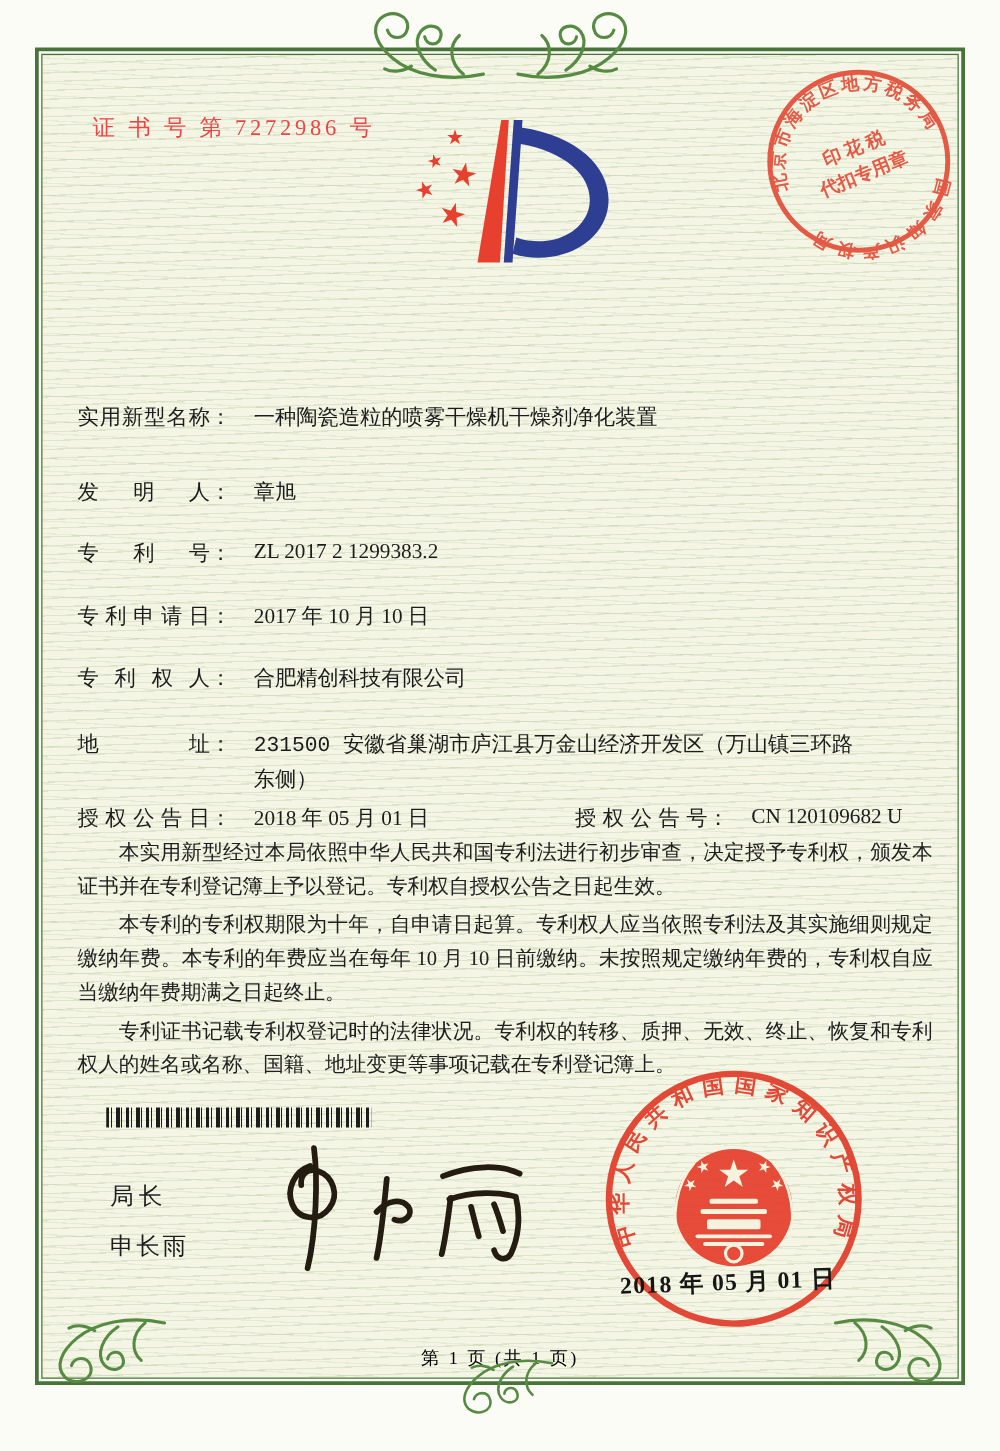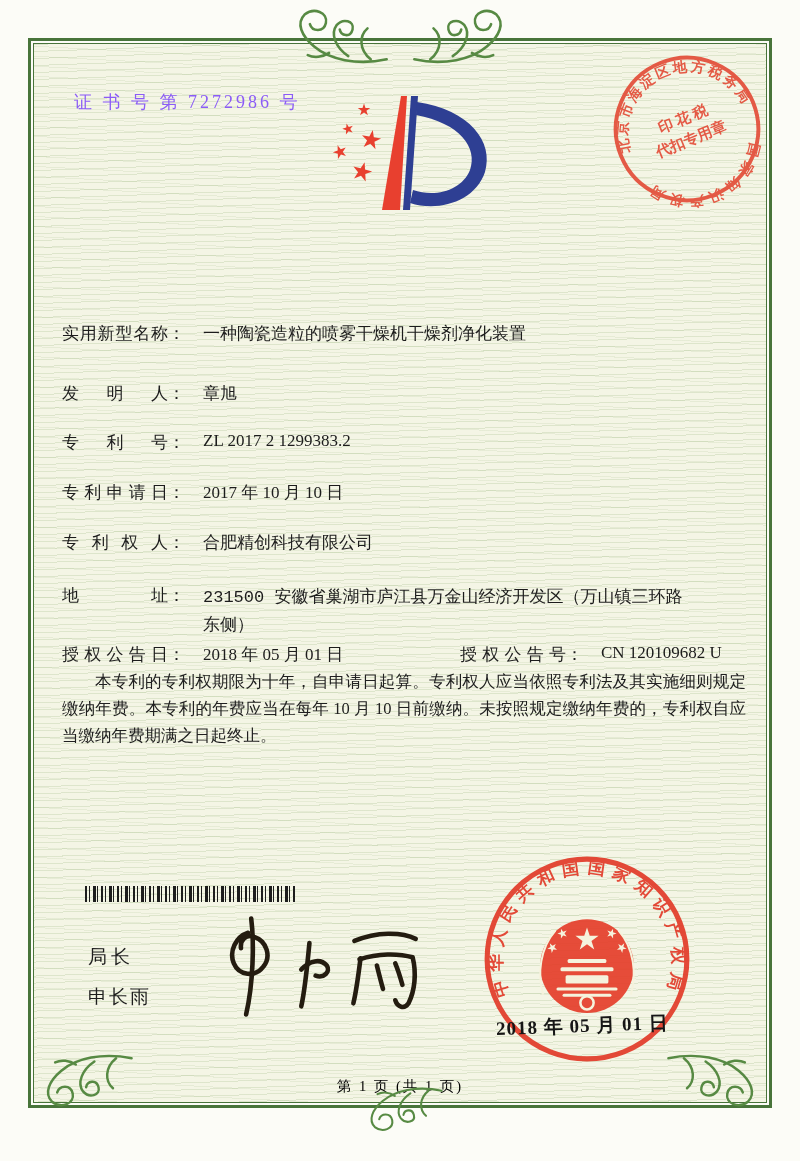--- a/index.html
+++ b/index.html
@@ -16,21 +16,21 @@
   .frame-inner{
     position:absolute;left:2px;top:2px;right:2px;bottom:2px;
     border:1px solid #48743a;
     background-color:#f4f5e5;
     background-image:
       repeating-linear-gradient(178deg, rgba(130,165,100,0.20) 0 1px, rgba(0,0,0,0) 1px 7px),
       repeating-linear-gradient(183deg, rgba(130,165,100,0.12) 0 1px, rgba(0,0,0,0) 1px 10px);
   }
   .ornament{position:absolute;z-index:3;pointer-events:none;}
   
-  .cert-no{position:absolute;left:74px;top:90px;font-size:18px;letter-spacing:3px;color:#8b5cf6;z-index:2;}
+  .cert-no{position:absolute;left:74px;top:90px;font-size:18px;letter-spacing:3px;color:#ef4444;z-index:2;}
   .logo{position:absolute;left:298px;top:90px;width:204px;height:126px;z-index:2;}
   .title{
     position:absolute;left:0;width:800px;top:208px;text-align:center;
     font-size:44px;font-weight:bold;letter-spacing:9px;color:#111;z-index:2;
   }
   
   .fields{position:absolute;left:62px;top:322px;width:696px;font-size:17px;color:#1c1c1c;z-index:2;}
   .frow{position:absolute;left:0;white-space:nowrap;}
   .flabel{display:inline-block;width:106px;text-align:justify;text-align-last:justify;vertical-align:top;}
   .fcolon{vertical-align:top;}
@@ -148,21 +148,23 @@
     </div>
     <div class="frow r7">
       <span class="flabel">授权公告日</span><span class="fcolon">：</span><span class="fvalue">2018 年 05 月 01 日</span>
       <span class="rpair">
         <span class="flabel">授权公告号</span><span class="fcolon">：</span><span class="fvalue">CN 120109682 U</span>
       </span>
     </div>
   </div>
 
   <div class="bodytext">
+    <p>本实用新型经过本局依照中华人民共和国专利法进行初步审查，决定授予专利权，颁发本证书并在专利登记簿上予以登记。专利权自授权公告之日起生效。</p>
     <p>本专利的专利权期限为十年，自申请日起算。专利权人应当依照专利法及其实施细则规定缴纳年费。本专利的年费应当在每年 10 月 10 日前缴纳。未按照规定缴纳年费的，专利权自应当缴纳年费期满之日起终止。</p>
+    <p>专利证书记载专利权登记时的法律状况。专利权的转移、质押、无效、终止、恢复和专利权人的姓名或名称、国籍、地址变更等事项记载在专利登记簿上。</p>
   </div>
 
   <div class="barcode"></div>
 
   <div class="sig-title">局长</div>
   <div class="sig-name">申长雨</div>
   <svg class="sig-script" viewBox="0 0 230 105">
     <g fill="none" stroke="#241c10" stroke-width="4.5" stroke-linecap="round" stroke-linejoin="round">
       <path d="M52,20 C40,24 33,38 38,50 C43,62 59,64 67,53 C75,43 70,28 58,24 C50,21 44,27 45,35"></path>
       <path d="M55,6 C58,30 57,70 50,100"></path>

